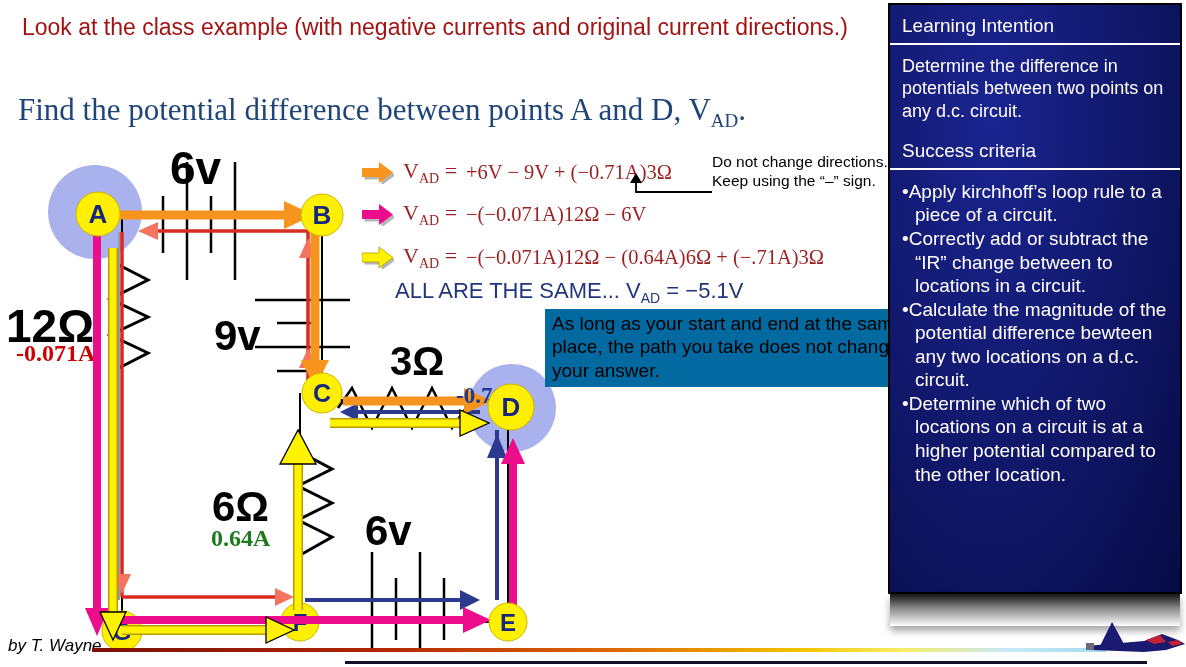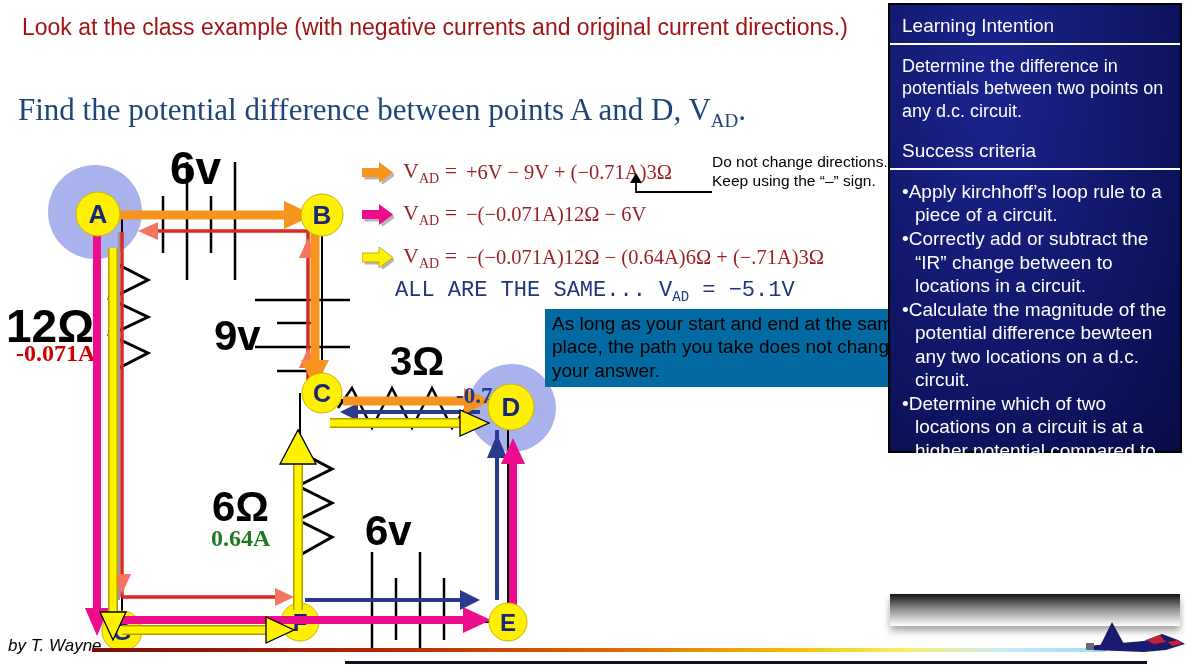--- a/index.html
+++ b/index.html
@@ -24,29 +24,29 @@
   .eq-row { position:absolute; display:flex; align-items:center; gap:9px; z-index:2;
     font-family:"Liberation Serif","DejaVu Serif",serif; color:#9C1F1F; }
   .eq-lhs { font-size:22px; white-space:nowrap;text-align:center; }
   .eq-lhs sub { font-size:14px; }
   .eq-rhs { font-size:20.5px; white-space:nowrap; }
   .eq-arrow { flex:0 0 auto; }
   .eq-note { position:absolute; left:712px; top:153px; width:180px; z-index:2;
     font-size:15.5px; line-height:1.22; color:#000; }
   .bent-arrow { position:absolute; left:622px; top:172px; z-index:2; }
   .all-same { position:absolute; left:395px; top:278px; z-index:2; white-space:nowrap;
-    font-family:Liberation Mono, monospace; font-size:22px; color:#23357D; }
+    font-family:Liberation Sans, sans-serif; font-size:22px; color:#23357D; }
   .all-same sub { font-size:14px; }
 
   
   .callout { position:absolute; left:545px; top:309px; width:400px; z-index:3;
     background:#0369a1; color:#000; font-size:19px; line-height:1.23; padding:3px 7px 5px 7px; }
 
   
-  .sidebar { position:absolute; left:888px; top:3px; width:294px; height:450px; z-index:4;
+  .sidebar { position:absolute; left:888px; top:3px; width:294px; height:591px; z-index:4;
     background:radial-gradient(ellipse at 35% 18%, #1B2490 0%, #101768 55%, #070B46 100%);
     border:2px solid #000; color:#fff; padding:10px 12px; }
   .sb-heading { font-size:19px; }
   .sb-rule { border:none; border-top:2px solid #fff; margin:6px -12px 10px -12px; }
   .sb-text { font-size:18px; line-height:1.24; margin-bottom:18px; }
   .sb-list { list-style:none; font-size:19px; line-height:1.24; }
   .sb-list li { padding-left:13px; text-indent:-13px; }
   .sb-list li::before { content:"•"; }
   .sidebar-end { position:absolute; left:890px; top:594px; width:290px; height:32px; z-index:4;
     background:linear-gradient(#141414, #8a8a8a 45%, #ffffff 100%);

